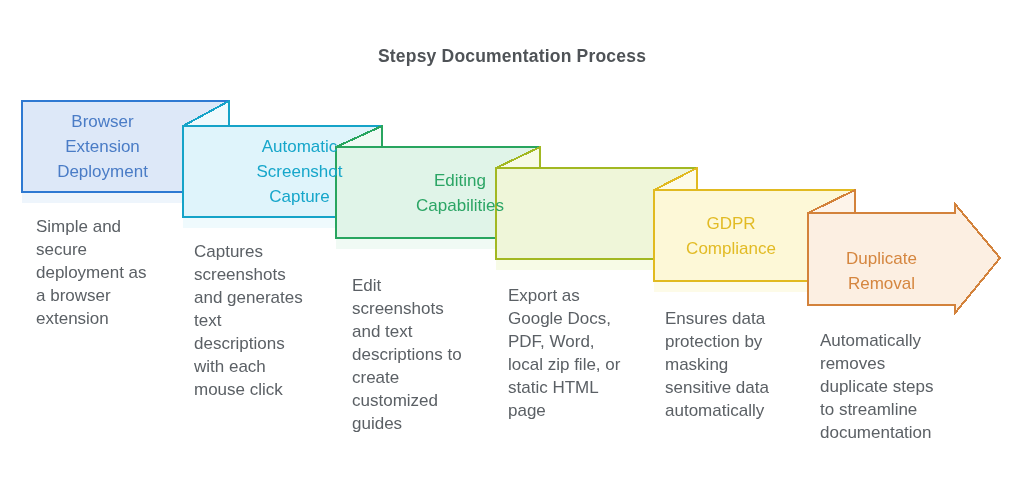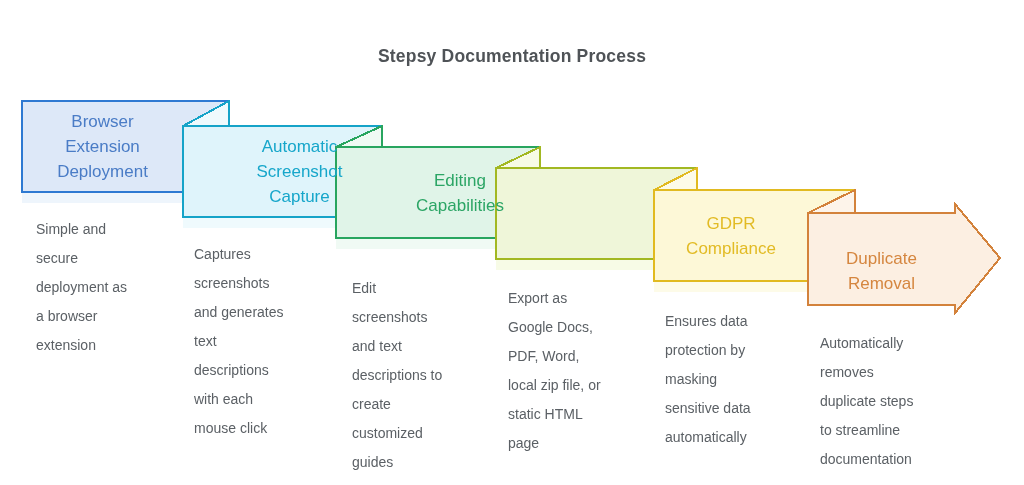--- a/index.html
+++ b/index.html
@@ -12,21 +12,21 @@
     position:absolute;left:0;top:46px;width:1024px;text-align:center;
     font-size:17.5px;font-weight:bold;letter-spacing:0.2px;
   }
   .card-label{
     position:absolute;display:flex;align-items:center;justify-content:center;
     text-align:center;white-space:pre-line;
     font-size:17px;font-weight:500;line-height:25px;
   }
   .card-desc{
     position:absolute;white-space:pre-line;text-align:left;
-    font-size:14px;line-height:29px;
+    font-size:17px;line-height:23px;
   }
   polygon,rect{shape-rendering:crispEdges;}
   .outlined{stroke-width:2;stroke-linejoin:miter;}
 </style>
 </head>
 <body>
 
 <div id="canvas">
 
   <svg id="shapes" width="1024" height="485" viewBox="0 0 1024 485">

